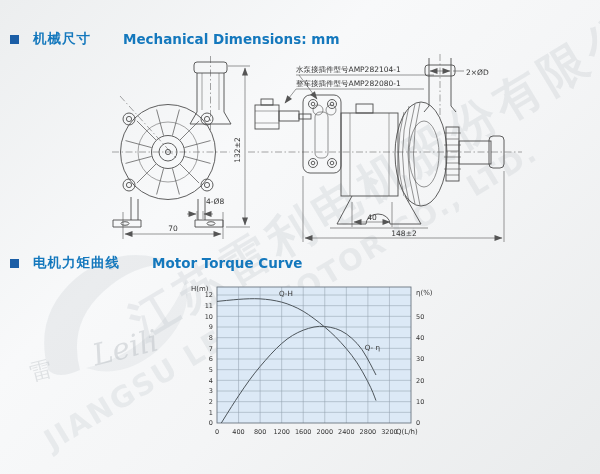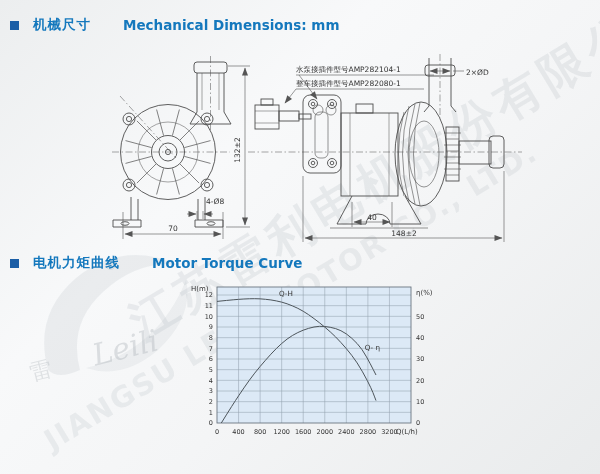--- a/index.html
+++ b/index.html
@@ -22,21 +22,21 @@
          transform:rotate(-14deg);z-index:0;pointer-events:none;}
   .wm-char-r{position:absolute;left:226px;top:318px;font-size:26px;color:#a7aeb4;opacity:.3;
          transform:rotate(-14deg);z-index:0;pointer-events:none;}
   .wm-reg{position:absolute;left:104px;top:258px;font-size:13px;color:#a7aeb4;opacity:.35;z-index:0;pointer-events:none;}
 
   
   .sec-header{position:absolute;left:10px;display:flex;align-items:center;z-index:3;}
   .sec-header .bullet{width:9px;height:9px;background:#1b5ea6;margin-right:14px;flex:none;}
   .sec-header .zh{color:#1478bd;font-size:13.5px;font-weight:bold;letter-spacing:1px;}
   .sec-header .en{color:#1478bd;font-size:13.5px;font-weight:bold;margin-left:32px;}
-  #hdr1{top:16px;}
+  #hdr1{top:30px;}
   #hdr2{top:254px;justify-content:space-between;}
 
   .drawings-svg{position:absolute;left:0;top:0;width:600px;height:474px;z-index:2;}
   .chart-wrap{position:absolute;left:183px;top:281px;width:254px;height:176px;z-index:2;}
   svg text{font-family:"DejaVu Sans","Liberation Sans",sans-serif;}
 </style>
 </head>
 <body>
 
 <div class="page">

